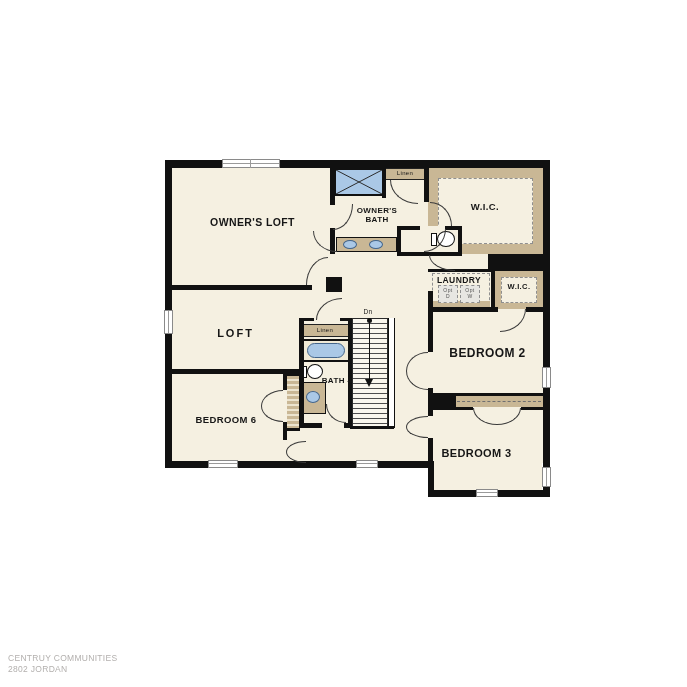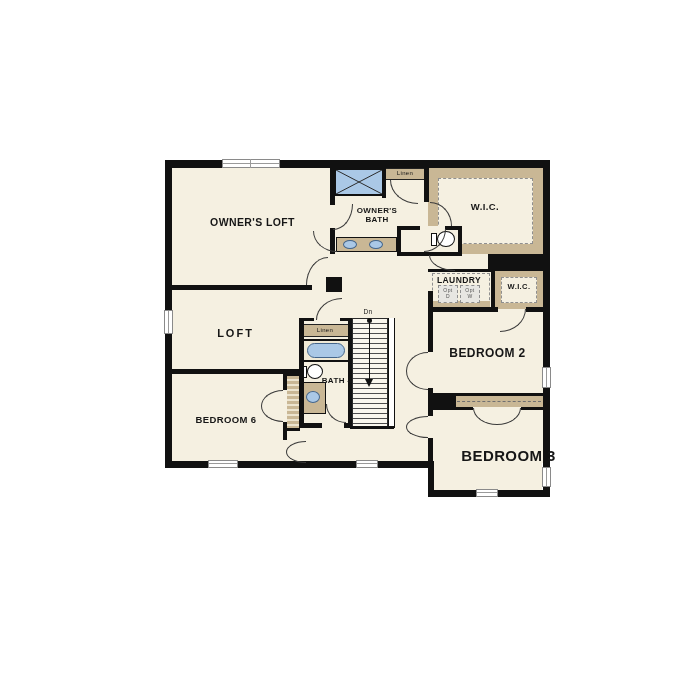--- a/index.html
+++ b/index.html
@@ -154,28 +154,30 @@
   <div class="a bl" style="left:406px;top:427px;width:22px;height:11px;"></div>
   <div class="a tl" style="left:261px;top:390px;width:22px;height:16px;"></div>
   <div class="a bl" style="left:261px;top:406px;width:22px;height:16px;"></div>
   <div class="a tl" style="left:286px;top:441px;width:20px;height:11px;"></div>
   <div class="a bl" style="left:286px;top:452px;width:20px;height:11px;"></div>
 
   <div class="lbl" style="left:205px;top:216px;width:95px;font-size:10.5px;">OWNER'S LOFT</div>
   <div class="lbl" style="left:348px;top:206px;width:58px;font-size:8px;">OWNER'S BATH</div>
   <div class="lbl" style="left:198px;top:327px;width:75px;font-size:11px;letter-spacing:2px;">LOFT</div>
   <div class="lbl" style="left:435px;top:346px;width:105px;font-size:12px;">BEDROOM 2</div>
-  <div class="lbl" style="left:456px;top:447px;width:105px;font-size:15px;">BEDROOM 3</div>
+  <div class="lbl" style="left:424px;top:447px;width:105px;font-size:11px;">BEDROOM 3</div>
   <div class="lbl" style="left:170px;top:414px;width:112px;font-size:9.5px;">BEDROOM 6</div>
   <div class="lbl" style="left:320px;top:376px;width:34px;font-size:8px;">BATH 4</div>
   <div class="lbl" style="left:426px;top:275px;width:66px;font-size:8.5px;">LAUNDRY</div>
   <div class="lbl" style="left:440px;top:201px;width:90px;font-size:9.5px;">W.I.C.</div>
   <div class="lbl" style="left:495px;top:283px;width:48px;font-size:7.5px;">W.I.C.</div>
   <div class="lbl" style="left:385px;top:170px;width:40px;font-size:6px;font-weight:normal;">Linen</div>
   <div class="lbl" style="left:301px;top:327px;width:48px;font-size:6px;font-weight:normal;">Linen</div>
   <div class="lbl" style="left:441px;top:288px;width:14px;font-size:5px;font-weight:normal;color:#555;">Opt D</div>
   <div class="lbl" style="left:463px;top:288px;width:14px;font-size:5px;font-weight:normal;color:#555;">Opt W</div>
   <div class="lbl" style="left:357px;top:308px;width:22px;font-size:6.5px;font-weight:normal;">Dn</div>
 
   <div class="abs" style="left:8px;top:653px;width:260px;">
+    <div class="footer-line">CENTRUY COMMUNITIES</div>
+    <div class="footer-line">2802 JORDAN</div>
   </div>
 
 </div>
 
 </body></html>

